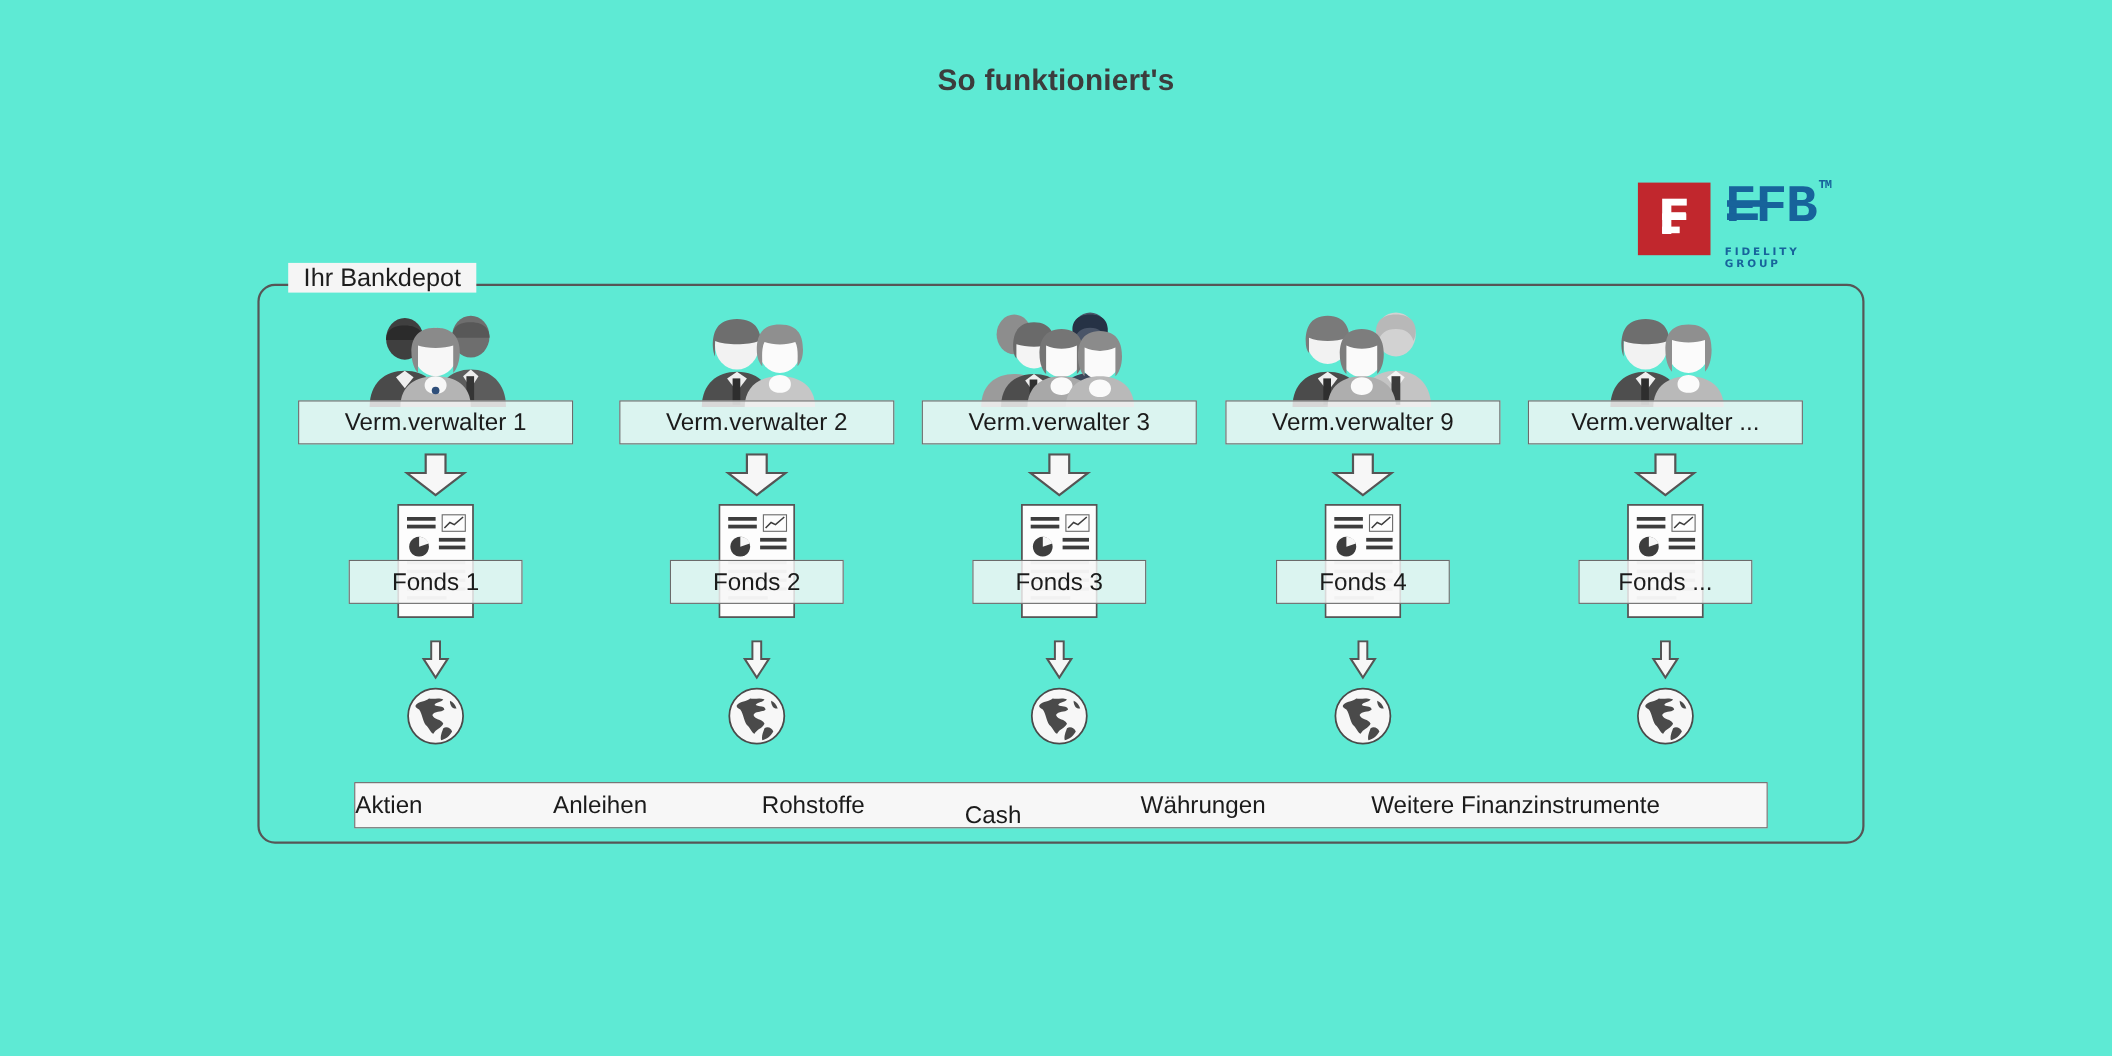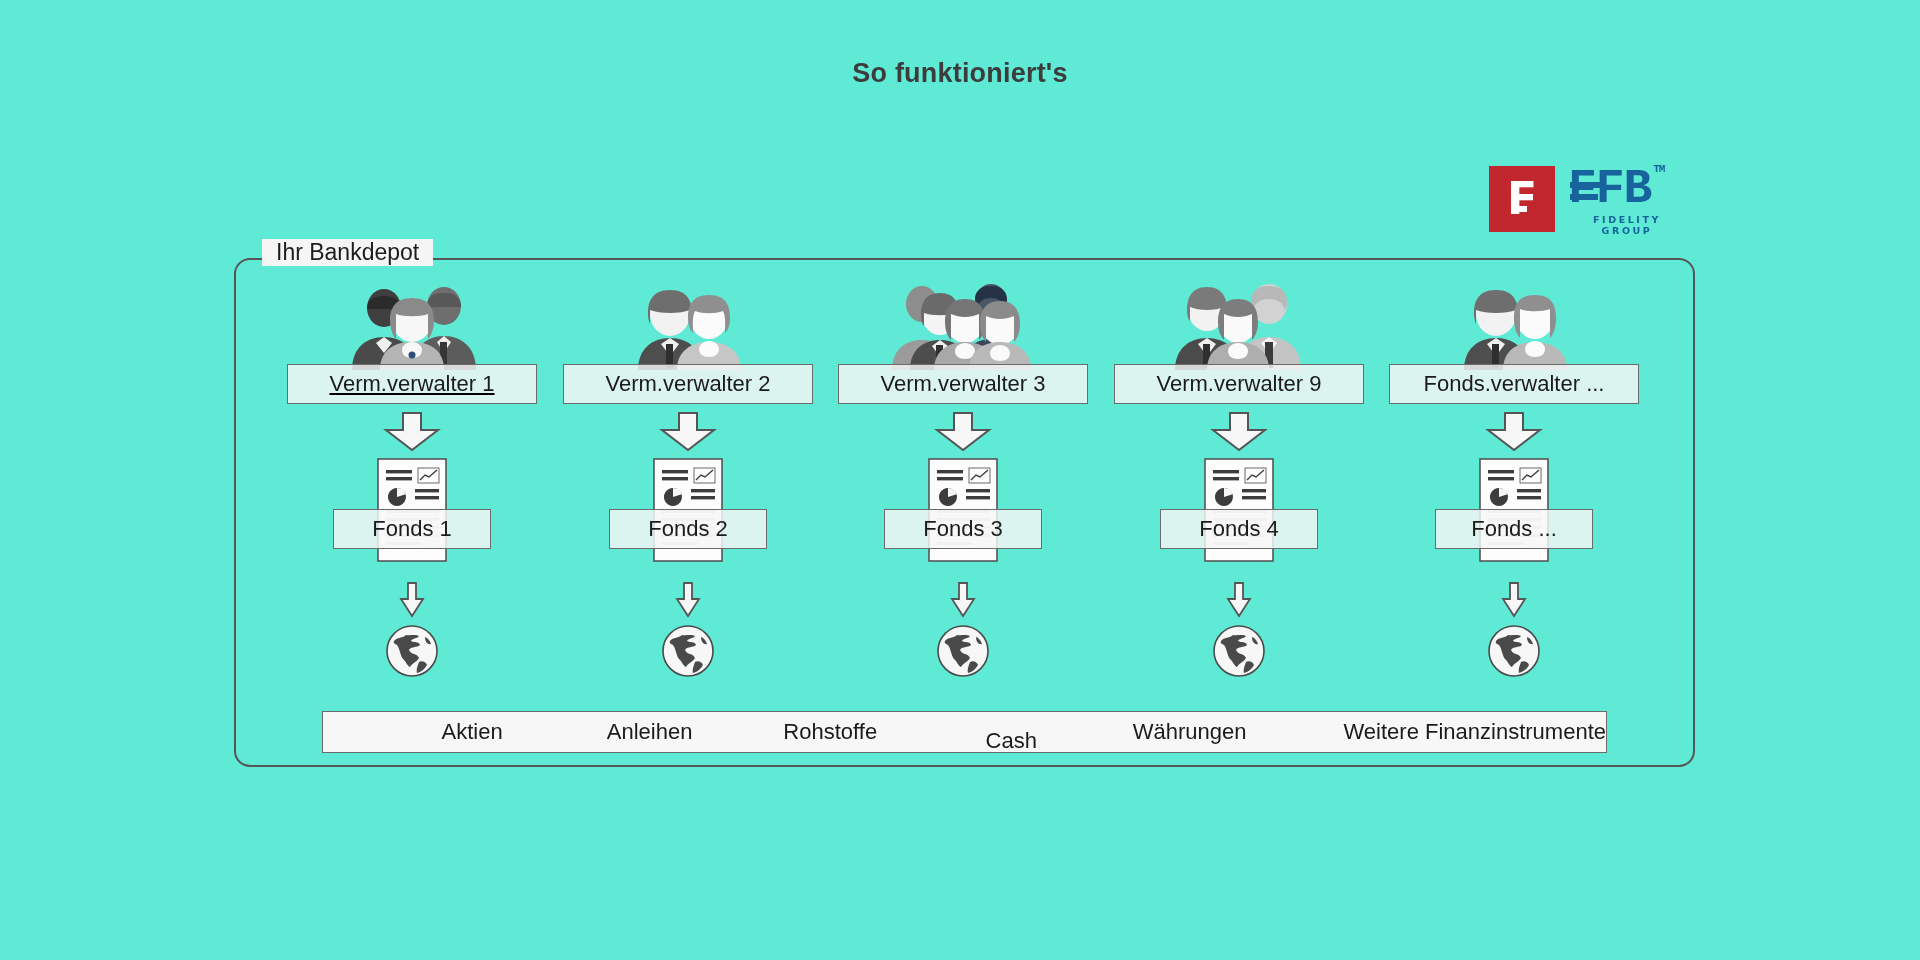--- a/index.html
+++ b/index.html
@@ -55,21 +55,21 @@
   }
   .logo-word .strike.s1 { top: 16px; }
   .logo-word .strike.s2 { top: 28px; width: 28px; }
   .logo-tm {
     position: absolute; right: -13px; top: -2px;
     font-size: 11px; font-weight: bold; color: #17639b;
   }
   .logo-sub {
     font-family: "DejaVu Sans", sans-serif;
     font-size: 9.5px; font-weight: bold; color: #17639b;
-    letter-spacing: 2.6px; margin-top: 2px; text-align: center;
+    letter-spacing: 2.6px; margin-top: 12px; 
     width: 118px;
   }
 
   
   #depot-panel {
     position: absolute;
     left: 234px; top: 258px;
     width: 1461px; height: 509px;
     border: 2px solid #565656;
     border-radius: 16px;
@@ -80,21 +80,21 @@
     background: #f5f5f5;
     padding: 0 14px;
     font-size: 23px; color: #1d1d1d;
     font-family: "Liberation Sans", sans-serif;
     white-space: nowrap;
     z-index: 5;
   }
 
   
   .column { position: absolute; top: 282px; width: 250px; }
-  .col-0 { left: 287px; text-decoration: underline; }
+  .col-0 { left: 271px; }
   .col-1 { left: 563px; }
   .col-2 { left: 838px; }
   .col-3 { left: 1114px; }
   .col-4 { left: 1389px; }
 
   
   .people {
     height: 88px; display: flex; align-items: flex-end; justify-content: center;
     position: relative;
   }
@@ -144,21 +144,21 @@
     position: absolute;
     left: 322px; top: 711px;
     width: 1285px; height: 42px;
     border: 1.6px solid #6b6b6b;
     background: #f7f7f7;
     display: flex; align-items: center;
     z-index: 4;
   }
   .asset-item {
     font-size: 22px; color: #1b1b1b; white-space: nowrap;
-    text-align: right;
+    text-align: left;
   }
   .a0 { width: 180px; }
   .a1 { width: 190px; }
   .a2 { width: 185px; }
   .a3 { width: 160px; margin-top: 17px; }
   .a4 { width: 210px; }
   .a5 { width: 360px; }
 </style>
 </head>
 <body>
@@ -439,21 +439,21 @@
         <path d="M62 8 c-19 0 -22 13 -22 24 c0 4 1 8 2 10 l0 -14 c10 4 30 4 40 0 l0 14 c1 -2 2 -6 2 -10 c0 -11 -3 -24 -22 -24z" fill="#6e6e6e"></path>
         <path d="M30 88 c0 -21 14 -32 32 -32 c18 0 32 11 32 32 z" fill="#4e4e4e"></path>
         <path d="M62 56 l-9 6 l9 12 l9 -12z" fill="#efefef"></path>
         <rect x="58" y="62" width="7" height="24" fill="#2e2e2e"></rect>
         <ellipse cx="101" cy="36" rx="19" ry="21" fill="#fbfbfb"></ellipse>
         <path d="M101 13 c-18 0 -21 12 -21 23 c0 10 3 17 6 20 l0 -29 c8 3 22 3 30 0 l0 29 c3 -3 6 -10 6 -20 c0 -11 -3 -23 -21 -23z" fill="#8f8f8f"></path>
         <path d="M69 88 c0 -19 14 -28 32 -28 c18 0 32 9 32 28z" fill="#b9b9b9"></path>
         <path d="M101 59 c-6 0 -10 4 -10 8 c0 5 4 8 10 8 c6 0 10 -3 10 -8 c0 -4 -4 -8 -10 -8z" fill="#fbfbfb"></path>
       </svg>
     </div>
-    <div class="label-box manager-label">Fonds.verwalter ...</div>
+    <div class="label-box manager-label">Verm.verwalter ...</div>
     <div class="arrow-big">
       <svg width="58" height="40" viewBox="0 0 58 40">
           <path d="M20 1 L38 1 L38 18 L55 18 L29 38 L3 18 L20 18 Z" fill="#f7f7f7" stroke="#555" stroke-width="2"></path>
         </svg>
     </div>
     <div class="fund-wrap">
       <div class="fund-doc">
         <svg width="70" height="104" viewBox="0 0 70 104">
           <rect x="1" y="1" width="68" height="102" fill="#fdfdfd" stroke="#555" stroke-width="1.6"></rect>
           <rect x="9" y="12" width="26" height="3.4" fill="#3d3d3d"></rect>

